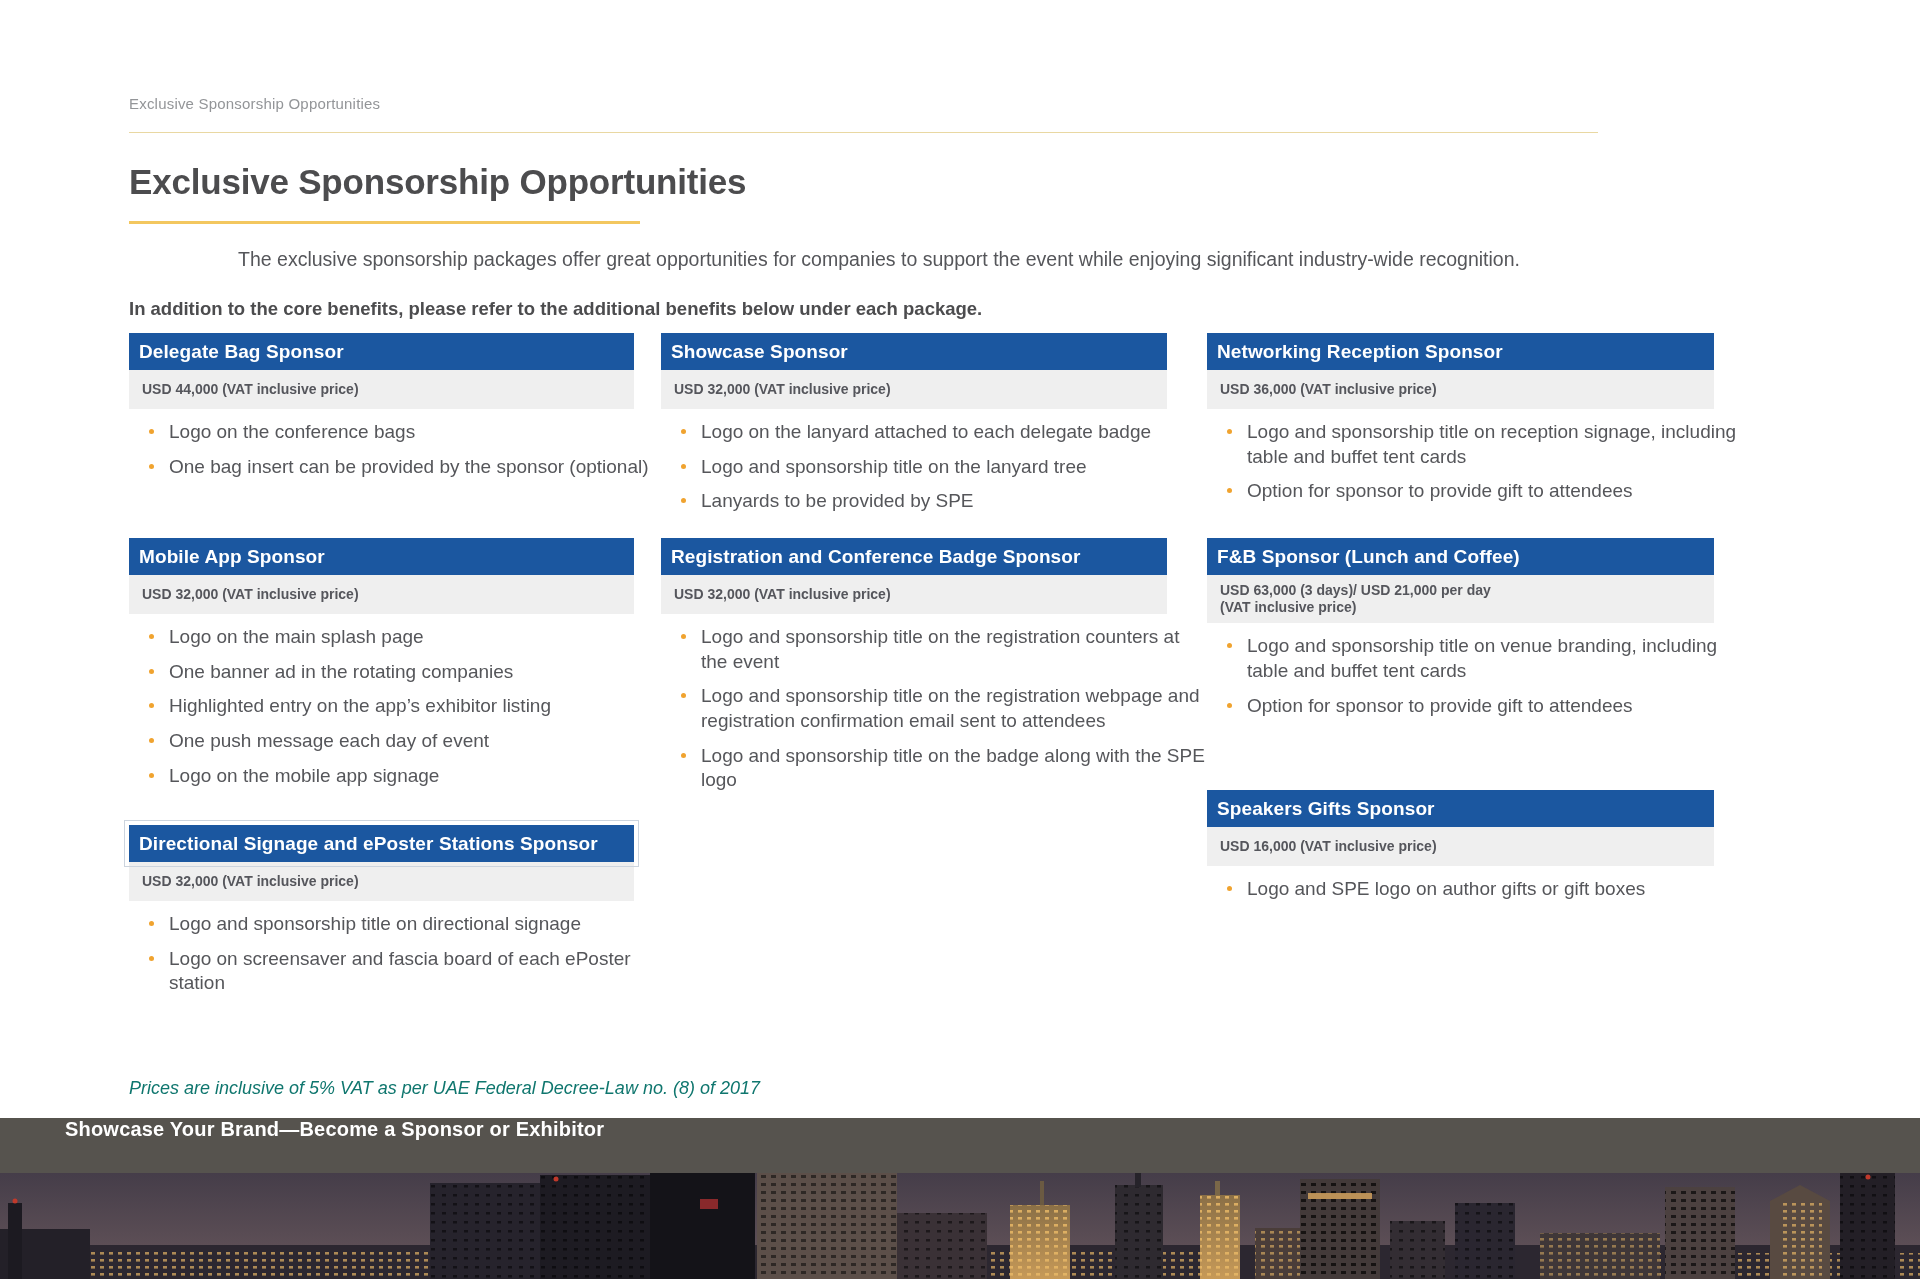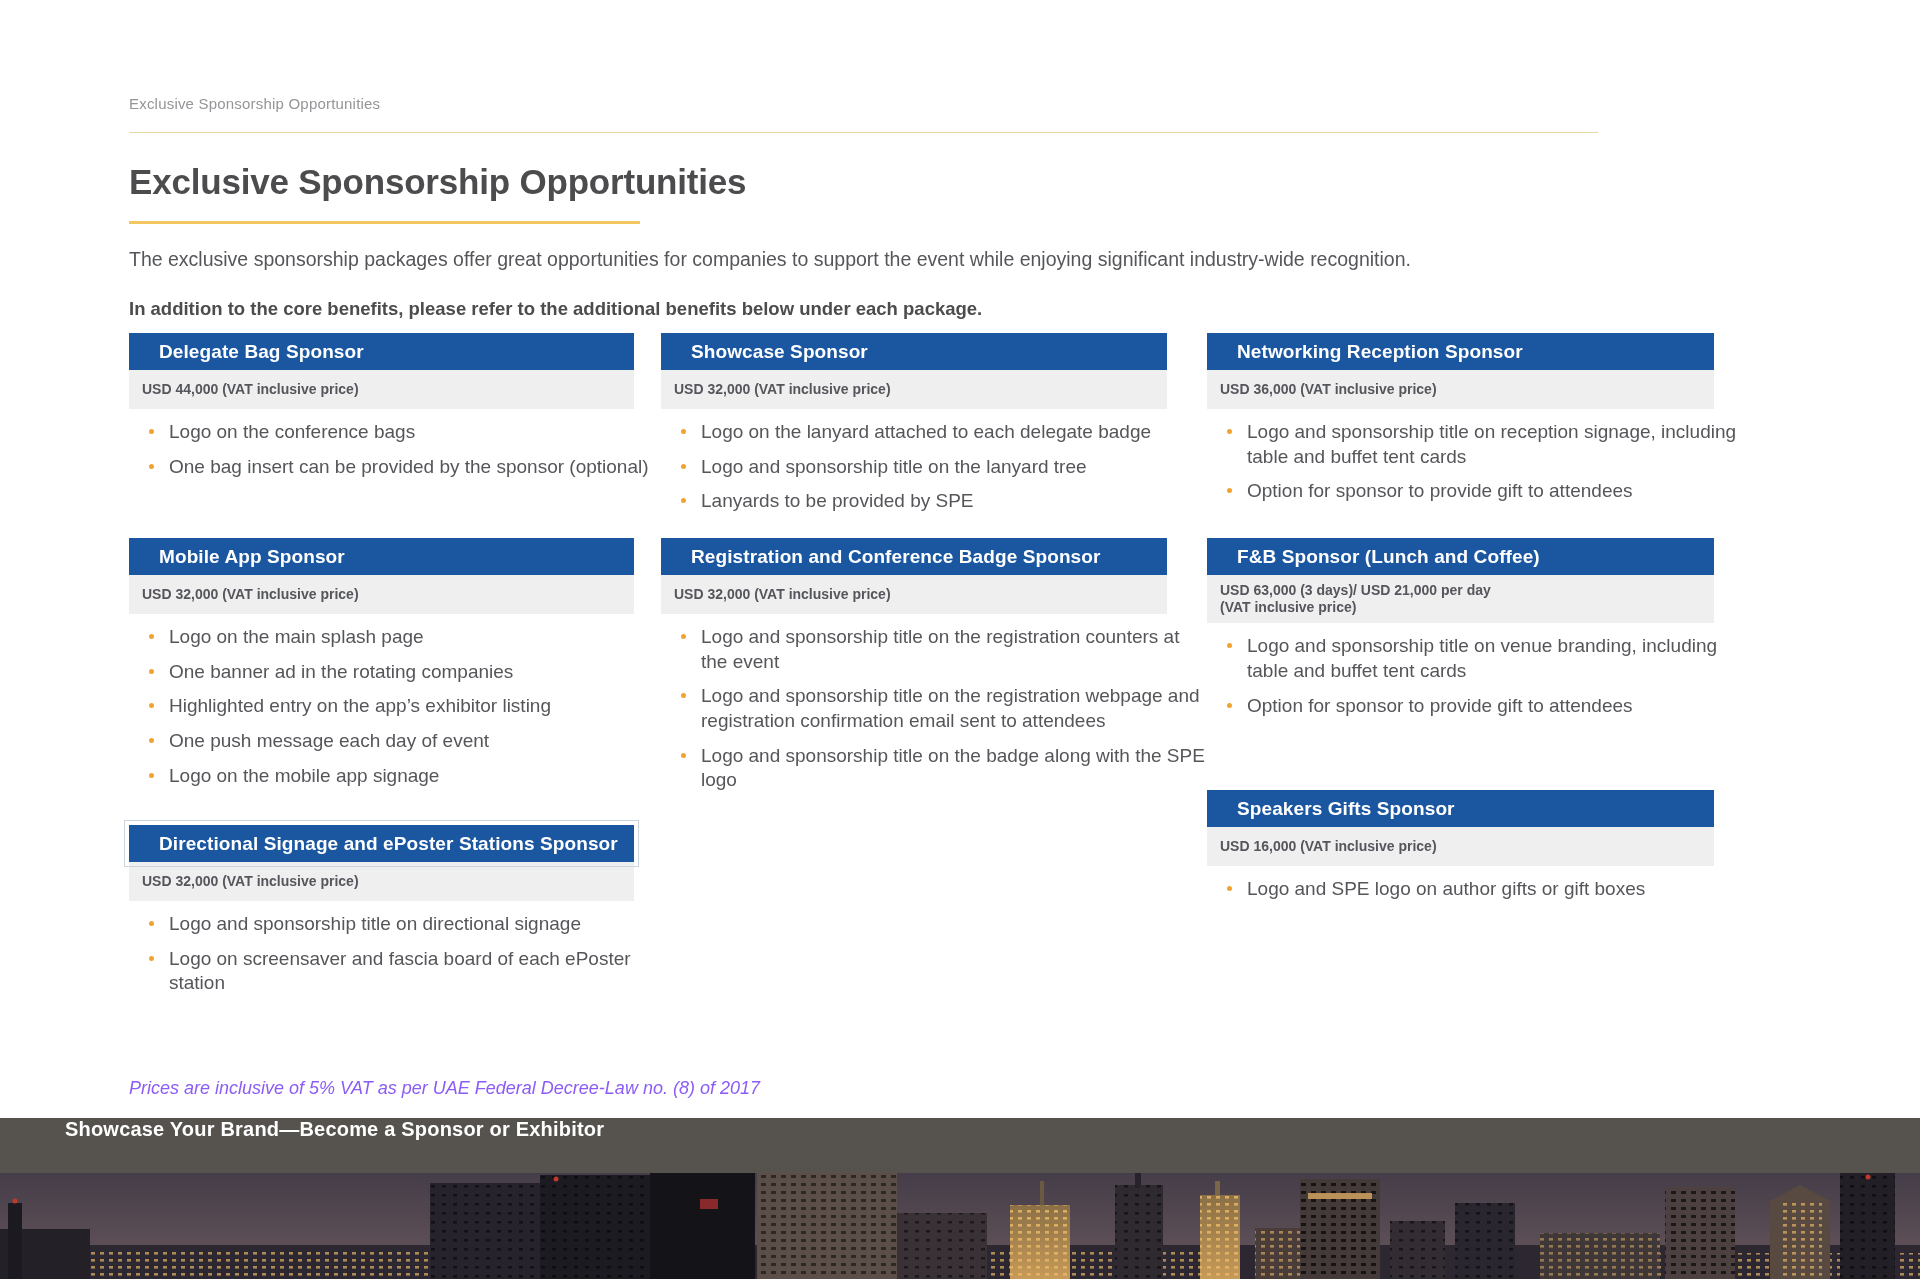--- a/index.html
+++ b/index.html
@@ -25,32 +25,32 @@
     position:absolute; left:129px; top:162px;
     font-size:35px; font-weight:bold; color:var(--title-gray,#4c4c4e);
     letter-spacing:-.2px;
   }
   .title-underline {
     position:absolute; left:129px; top:221px; width:511px; height:3px;
     background:var(--accent-gold,#f3c75f);
   }
   .intro-paragraph {
     position:absolute; left:129px; top:248px; width:1500px;
-    font-size:19.5px; color:#55565a;
+    font-size:19.5px; color:#55565a;text-align:center;
   }
   .intro-note {
     position:absolute; left:129px; top:298px; width:1500px;
     font-size:18.5px; font-weight:bold; color:var(--title-gray,#4c4c4e);
   }
 
   .card { position:absolute; width:505px; }
   .card-header {
     background:var(--header-blue,#1b57a0);
     color:#ffffff; font-weight:bold; font-size:19px;
-    height:37px; display:flex; align-items:center; padding-left:30px;
+    height:37px; display:flex; align-items:center; padding-left:10px;
     letter-spacing:.1px;
   }
   .card.highlighted .card-header {
     outline:1px solid #ccd4de; outline-offset:4px;
   }
   .card-price {
     background:var(--bar-gray,#efefef);
     color:#55565c; font-weight:bold; font-size:14px;
     min-height:39px; display:flex; align-items:center; padding:7px 13px;
     white-space:pre-line; line-height:1.22;
@@ -72,21 +72,21 @@
   #card-lanyards       { left:661px; top:333px; width:506px; }
   #card-networking     { left:1207px; top:333px; width:507px; }
   #card-mobile-app     { left:129px; top:538px; }
   #card-registration   { left:661px; top:538px; width:506px; }
   #card-fnb            { left:1207px; top:538px; width:507px; }
   #card-directional    { left:129px; top:825px; }
   #card-speakers       { left:1207px; top:790px; width:507px; }
 
   .footnote {
     position:absolute; left:129px; top:1078px;
-    font-style:italic; font-size:18px; color:#8b5cf6;
+    font-style:italic; font-size:18px; color:#0f766e;
   }
 
   .banner {
     position:absolute; left:0; top:1118px; width:1920px; height:55px;
     background:var(--banner-gray,#56534e);
     display:flex; align-items:flex-start;
   }
   .banner-text {
     margin-left:65px; color:#ffffff; font-weight:bold; font-size:20px;
     letter-spacing:.2px;

